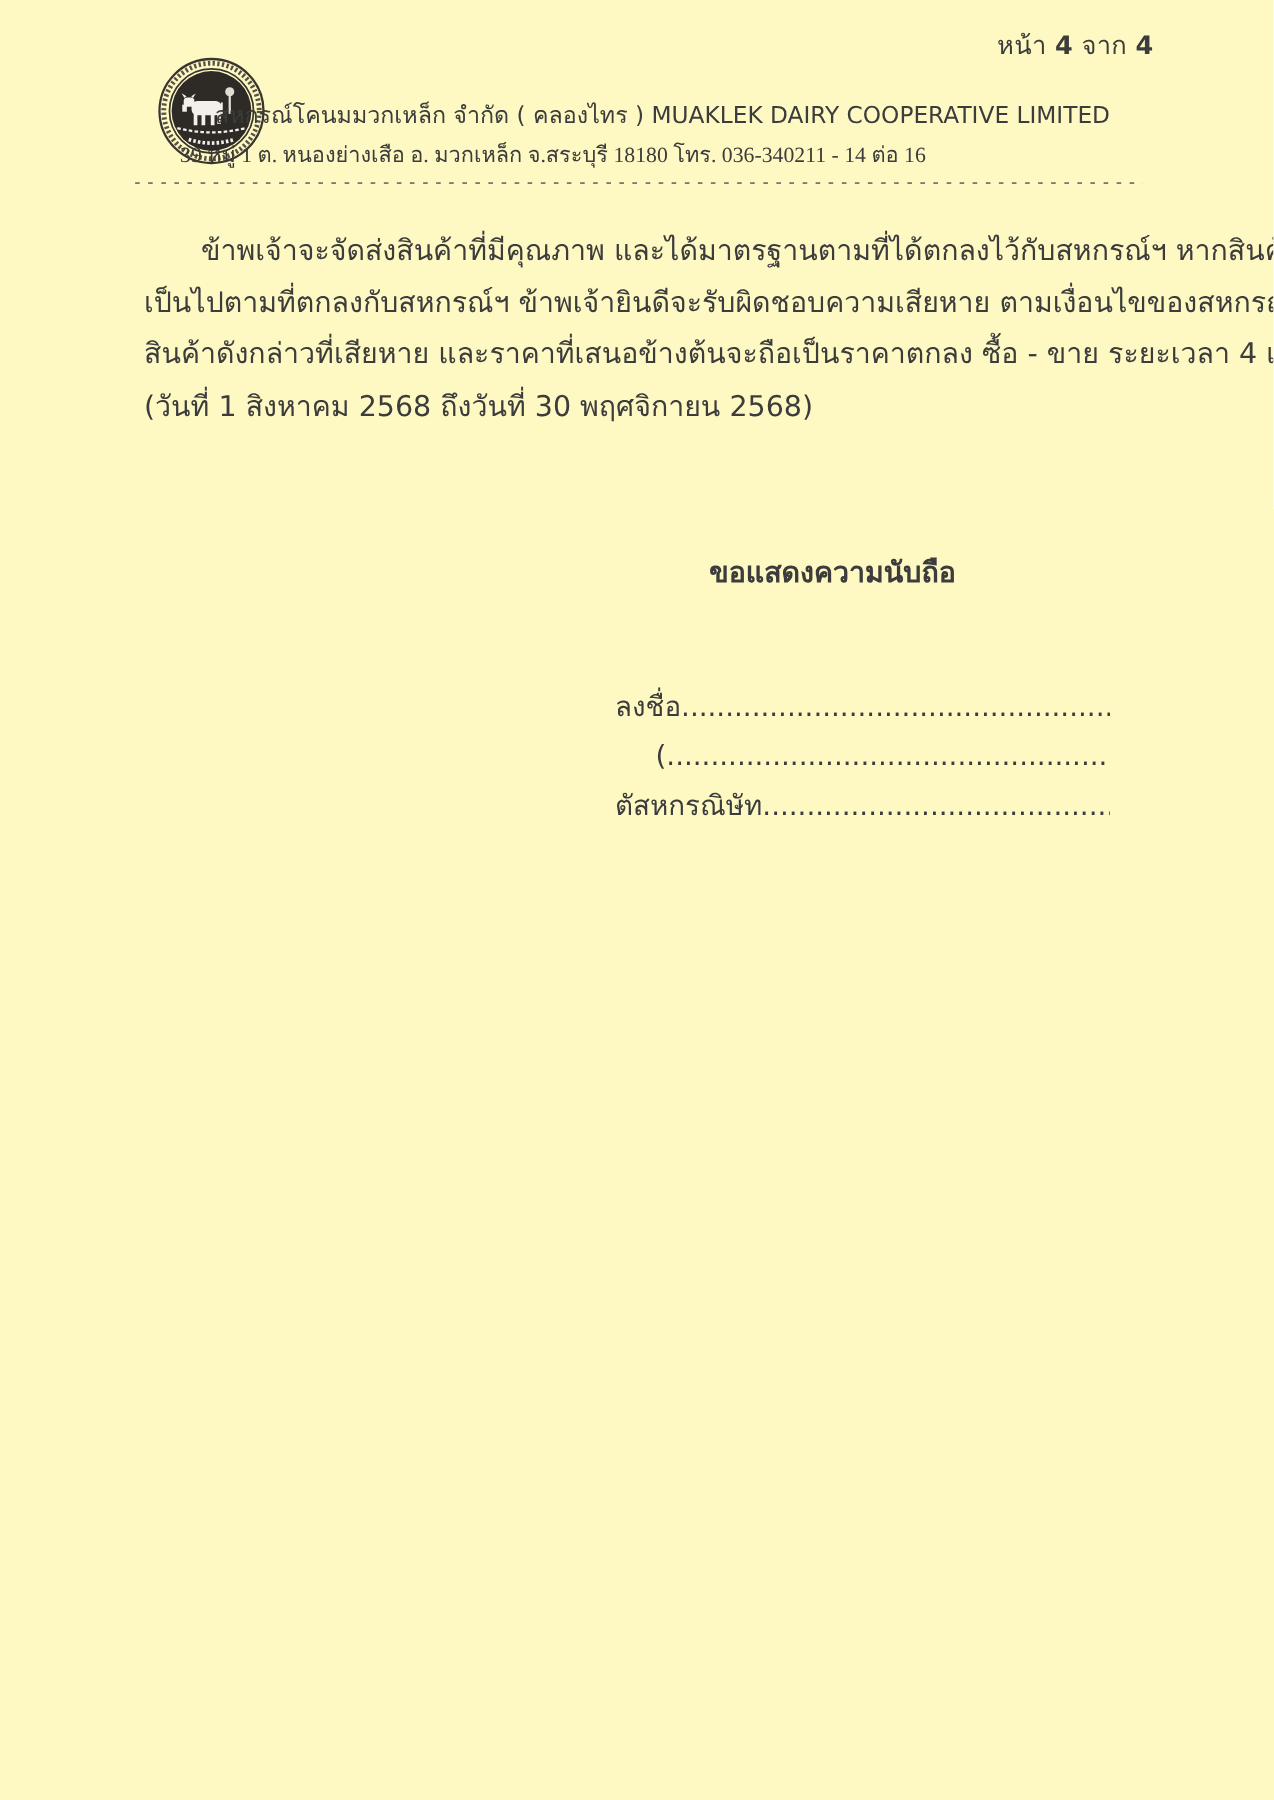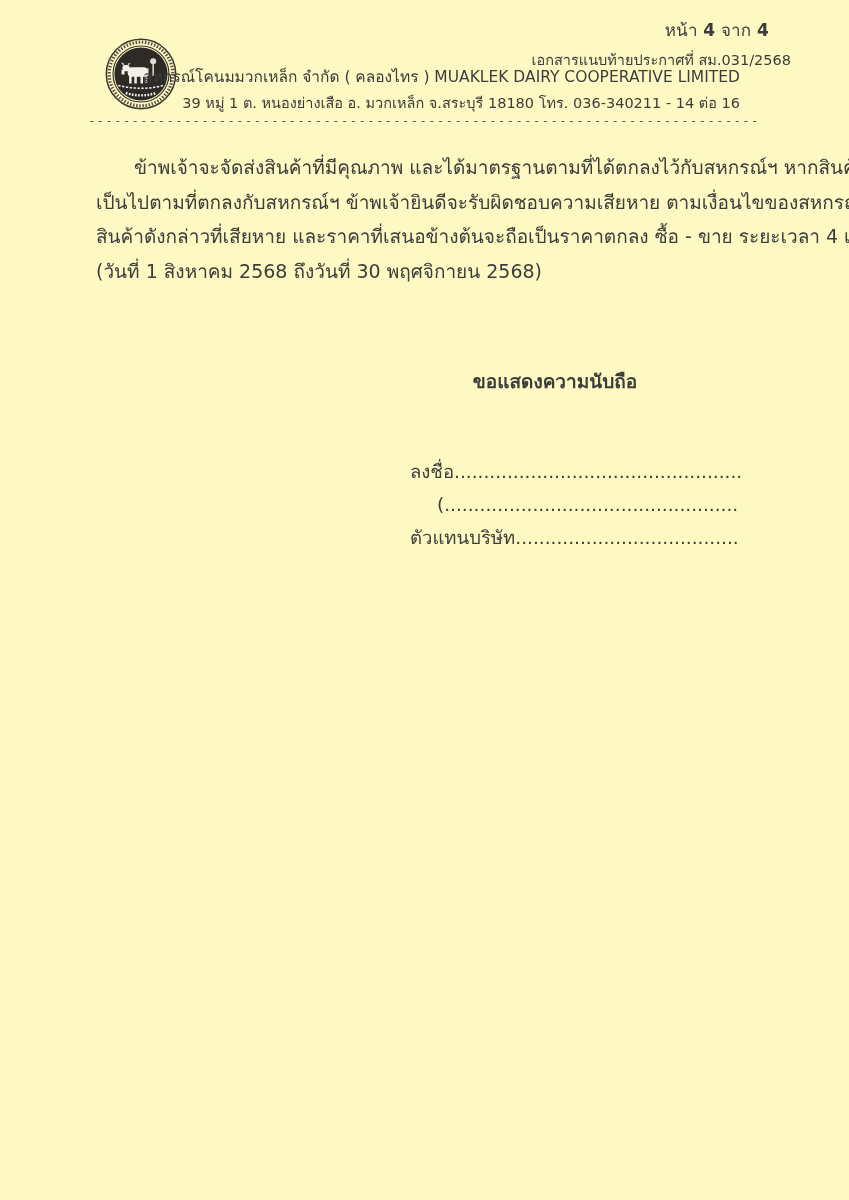--- a/index.html
+++ b/index.html
@@ -46,23 +46,24 @@
     left: 120px;
     width: 620px;
     text-align: right;
     font-size: 15.5px;
     white-space: nowrap;
   }
   .org-address {
     top: 91px;
     left: 120px;
     width: 620px;
-    text-align: right;
+    text-align: left;
     font-size: 14.5px;
     white-space: nowrap;
+    font-family: Liberation Serif, serif;
   }
 
   .separator {
     top: 114px;
     left: 88px;
     width: 674px;
     height: 16px;
     overflow: hidden;
     font-size: 12px;
     letter-spacing: 1.5px;
@@ -108,21 +109,20 @@
   .sig-line { white-space: nowrap; overflow: hidden; }
   .sig-line.paren { padding-left: 27px; }
 </style>
 </head>
 <body>
 
 <div class="page">
 
   <div class="abs page-number"><span>หน้า</span>&nbsp;<b>4</b>&nbsp;<span>จาก</span>&nbsp;<b>4</b></div>
 
-  <div class="abs attachment-ref">เอกสารแนบท้ายประกาศที่ สม.031/2568</div>
 
   <svg class="abs seal" viewBox="0 0 80 80" aria-hidden="true">
     <circle cx="40" cy="40" r="36.5" fill="none" stroke="#3a352f" stroke-width="1.6"></circle>
     <circle cx="40" cy="40" r="33.5" fill="none" stroke="#3a352f" stroke-width="3.4" stroke-dasharray="1.6 1.7" opacity="0.85"></circle>
     <circle cx="40" cy="40" r="29.5" fill="none" stroke="#3a352f" stroke-width="1.2"></circle>
     <circle cx="40" cy="40" r="28" fill="#2e2b27"></circle>
 
     <g fill="#f3f0ea">
       <rect x="26" y="33" width="21" height="10" rx="4"></rect>
       <rect x="27.5" y="41" width="2.6" height="9"></rect>
@@ -157,16 +157,16 @@
     <div class="body-line">เป็นไปตามที่ตกลงกับสหกรณ์ฯ  ข้าพเจ้ายินดีจะรับผิดชอบความเสียหาย ตามเงื่อนไขของสหกรณ์ฯ และยินดีรับคืน</div>
     <div class="body-line">สินค้าดังกล่าวที่เสียหาย  และราคาที่เสนอข้างต้นจะถือเป็นราคาตกลง ซื้อ - ขาย  ระยะเวลา 4 เดือน</div>
     <div class="body-line plain">(วันที่ 1 สิงหาคม 2568 ถึงวันที่ 30 พฤศจิกายน 2568)</div>
   </div>
 
   <div class="abs closing">ขอแสดงความนับถือ</div>
 
   <div class="abs signature-block">
     <div class="sig-line"><span>ลงชื่อ</span><span>....................................................</span></div>
     <div class="sig-line paren">(..........................................................)</div>
-    <div class="sig-line"><span>ตัวแทนบริษัท</span><span>.......................................................</span></div>
+    <div class="sig-line"><span>ตัสหกรณิษัท</span><span>.......................................................</span></div>
   </div>
 
 </div>
 
 </body></html>

